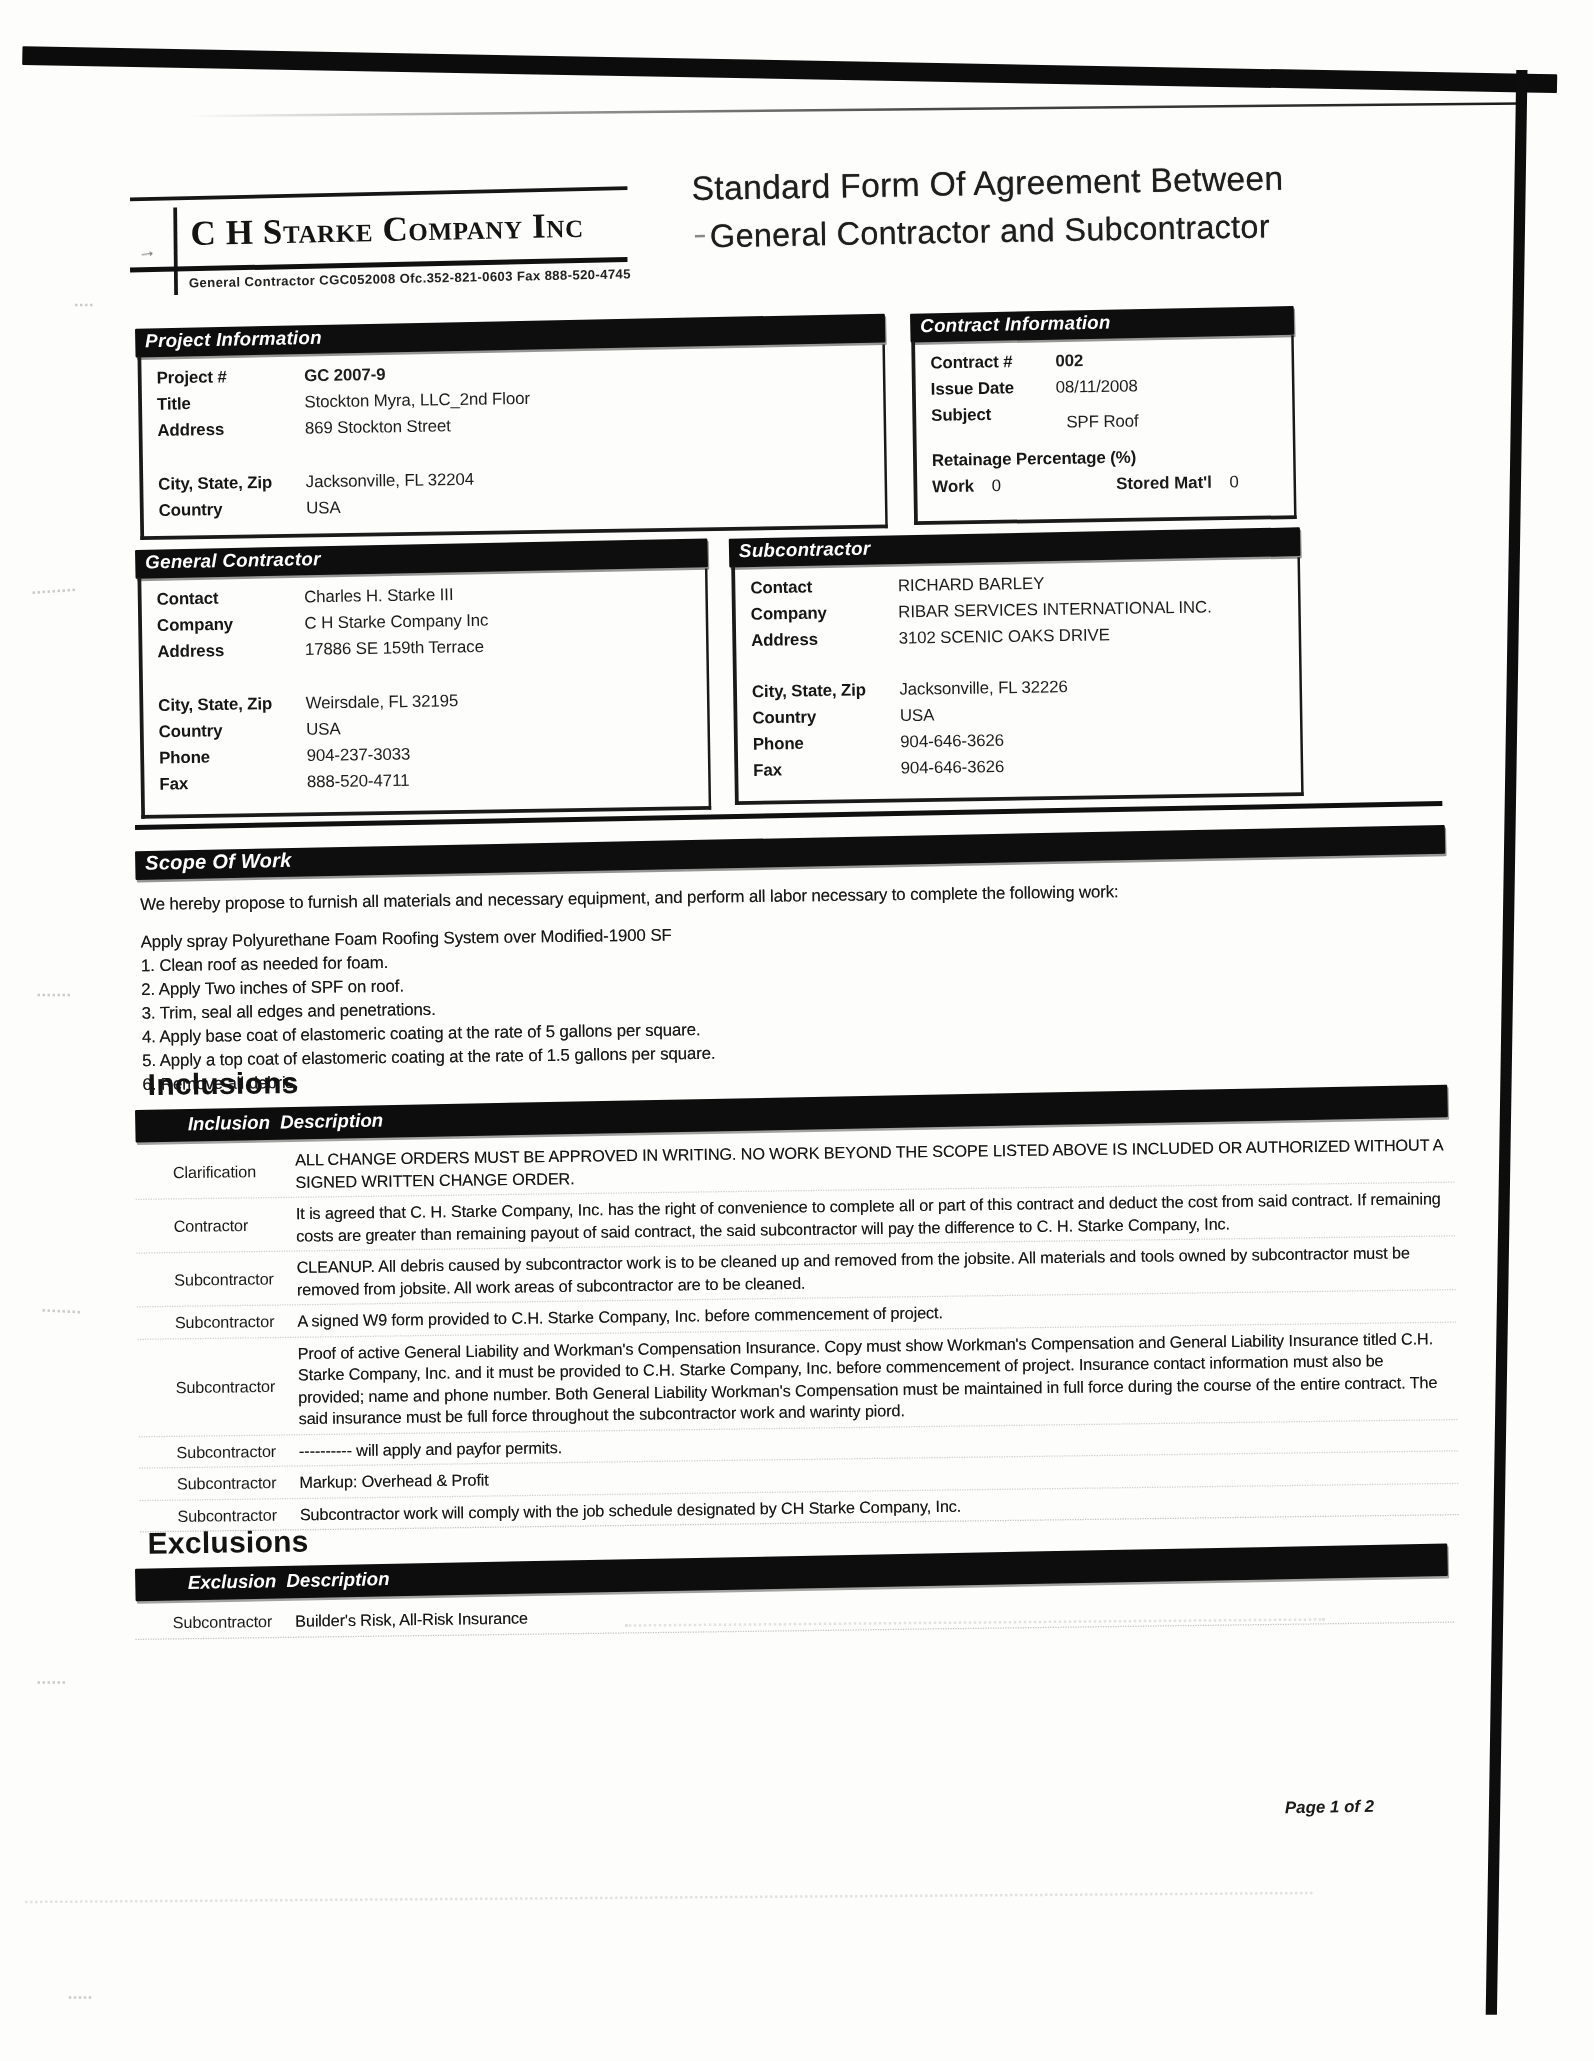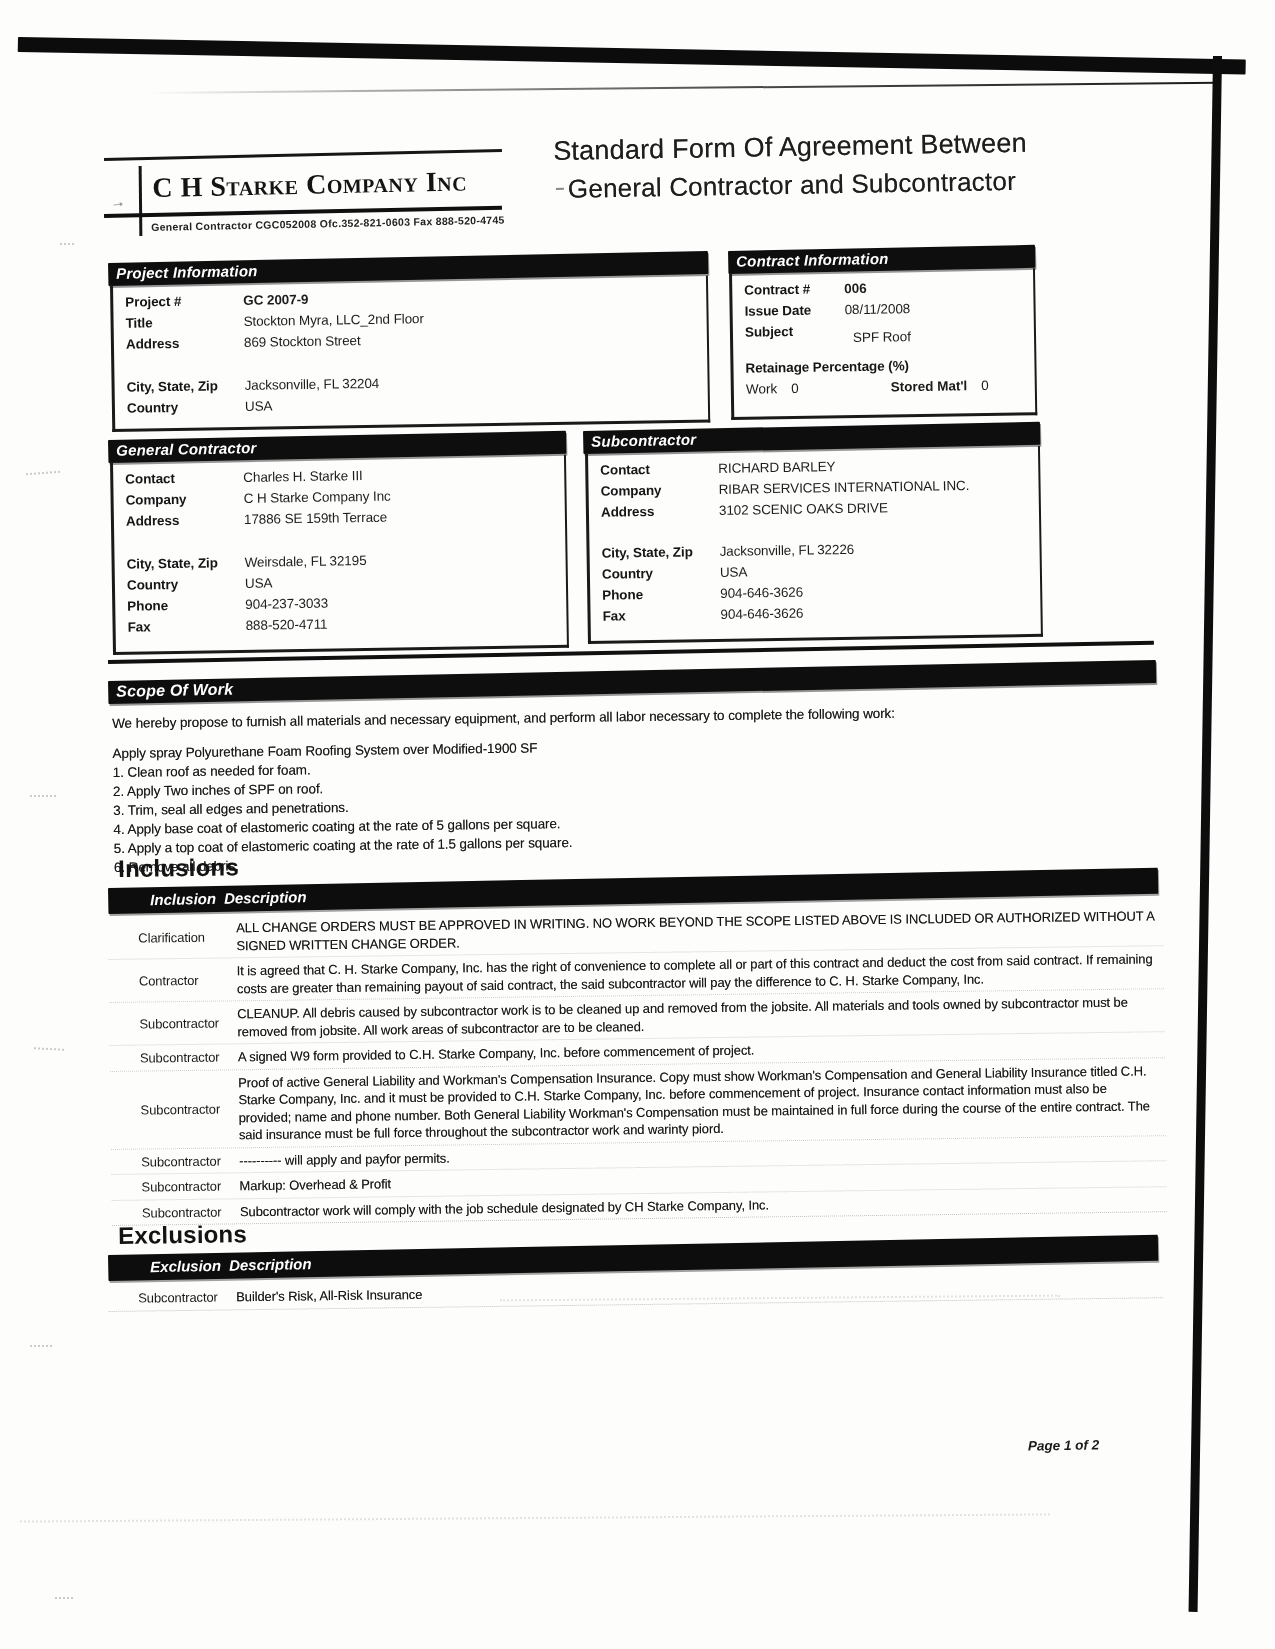--- a/index.html
+++ b/index.html
@@ -48,21 +48,21 @@
     box-shadow:1px 2px 0 rgba(25,25,25,.45);white-space:nowrap;}
   .infobox{position:absolute;border-left:3px solid #1a1a1a;border-right:2px solid #1a1a1a;border-bottom:3px solid #1a1a1a;
     padding:7px 10px 0 12px;transform:rotate(-0.9deg);transform-origin:left top;}
   .frow{display:flex;line-height:21px;font-size:13.5px;letter-spacing:-.1px;}
   .flabel{font-weight:bold;flex:0 0 118px;color:#161616;}
   .flabel.narrow{flex:0 0 100px;}
   .fvalue{color:#1d1d1d;}
   .fvalue.vbold{font-weight:bold;}
   .spacer22{height:22px;} .spacer20{height:20px;} .spacer8{height:8px;}
   .retrow{display:flex;font-size:13.5px;line-height:21px;}
-  .retrow .w-label{font-weight:normal;}
+  .retrow .w-label{font-weight:bold;}
   .retrow .w-val{margin-left:14px;}
   .retrow .s-label{font-weight:bold;margin-left:92px;}
   .retrow .s-val{margin-left:14px;}
 
   
   .mid-divider{position:absolute;left:108px;top:660px;width:1046px;height:4px;background:#101010;
     transform:rotate(-1.05deg);transform-origin:left top;}
   .scope-bar{left:108px;top:681px;width:1048px;font-size:16px;}
   .scope-text{position:absolute;left:112px;top:714px;width:990px;font-size:13.5px;line-height:19px;
     letter-spacing:-.1px;color:#181818;transform:rotate(-0.75deg);transform-origin:left top;
@@ -144,21 +144,21 @@
     <div class="frow">
       <span class="flabel">Country</span>
       <span class="fvalue">USA</span>
     </div>
   </div>
 
   <div class="secbar" style="left:728px;top:251px;width:307px;">Contract Information</div>
   <div class="infobox" style="left:729px;top:273px;width:306px;height:147px;">
     <div class="frow">
       <span class="flabel narrow">Contract #</span>
-      <span class="fvalue vbold">006</span>
+      <span class="fvalue vbold">002</span>
     </div>
     <div class="frow">
       <span class="flabel narrow">Issue Date</span>
       <span class="fvalue">08/11/2008</span>
     </div>
     <div class="frow">
       <span class="flabel narrow">Subject</span>
       <span class="fvalue" style="padding:7px 0 0 8px;">SPF Roof</span>
     </div>
     <div class="spacer8"></div>

